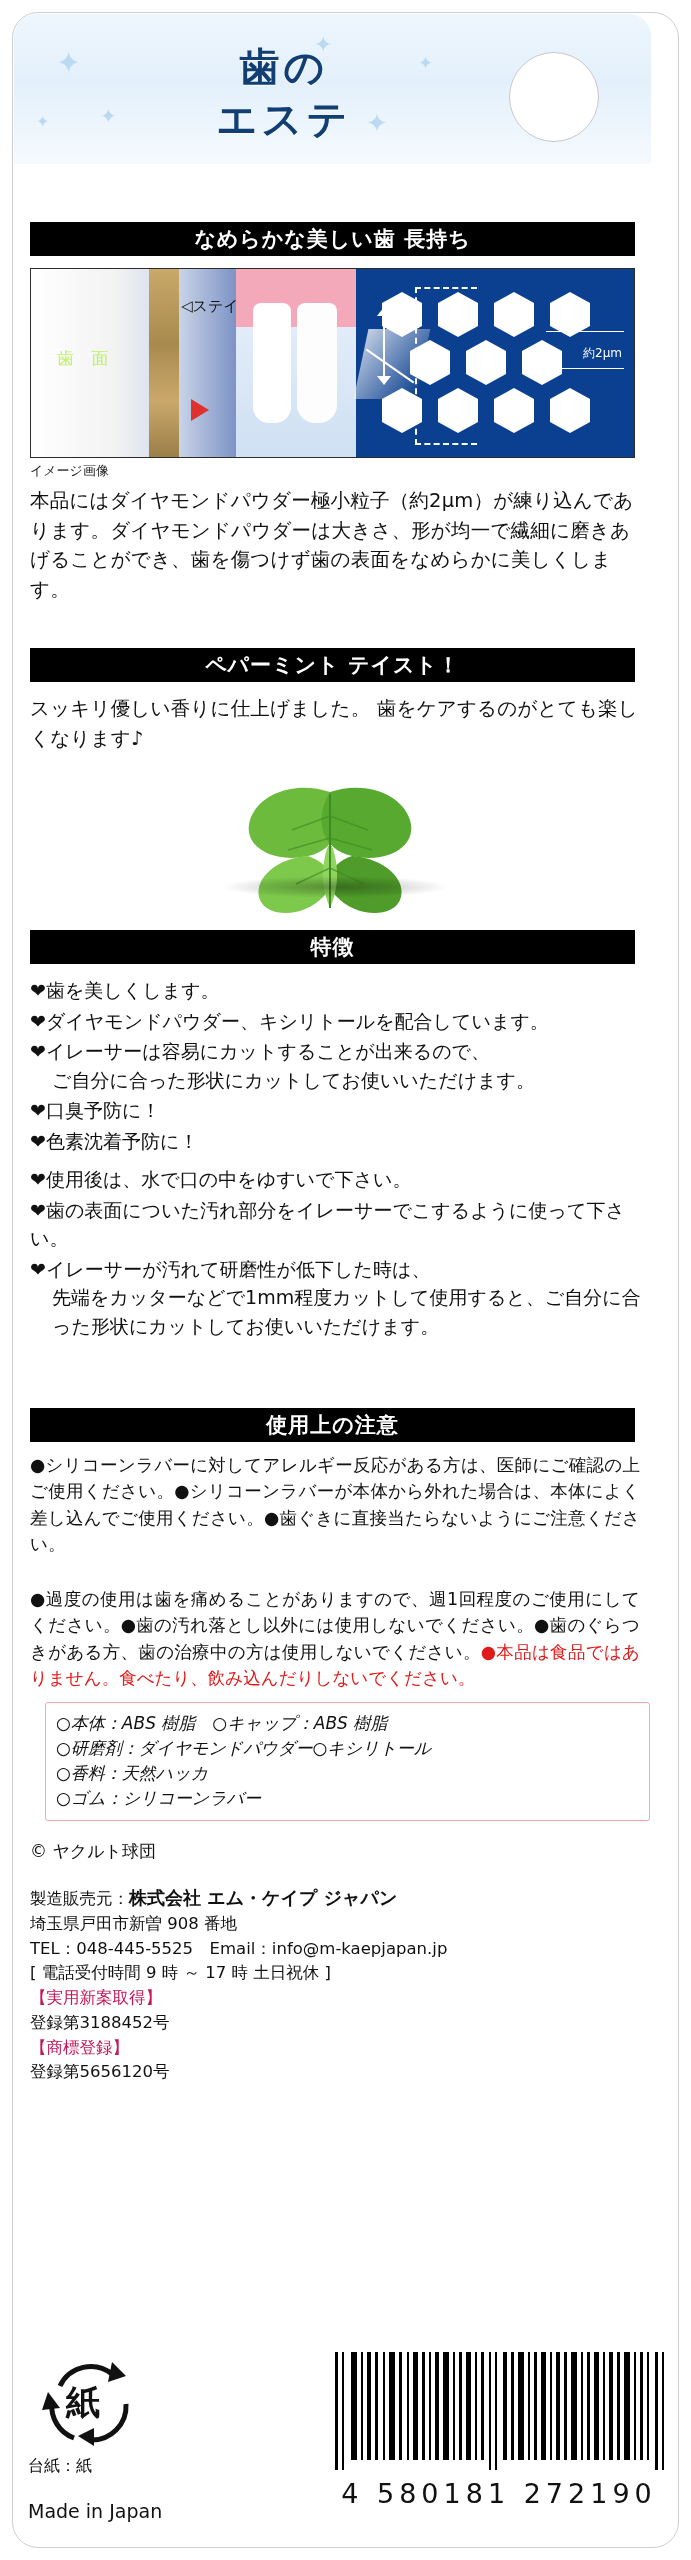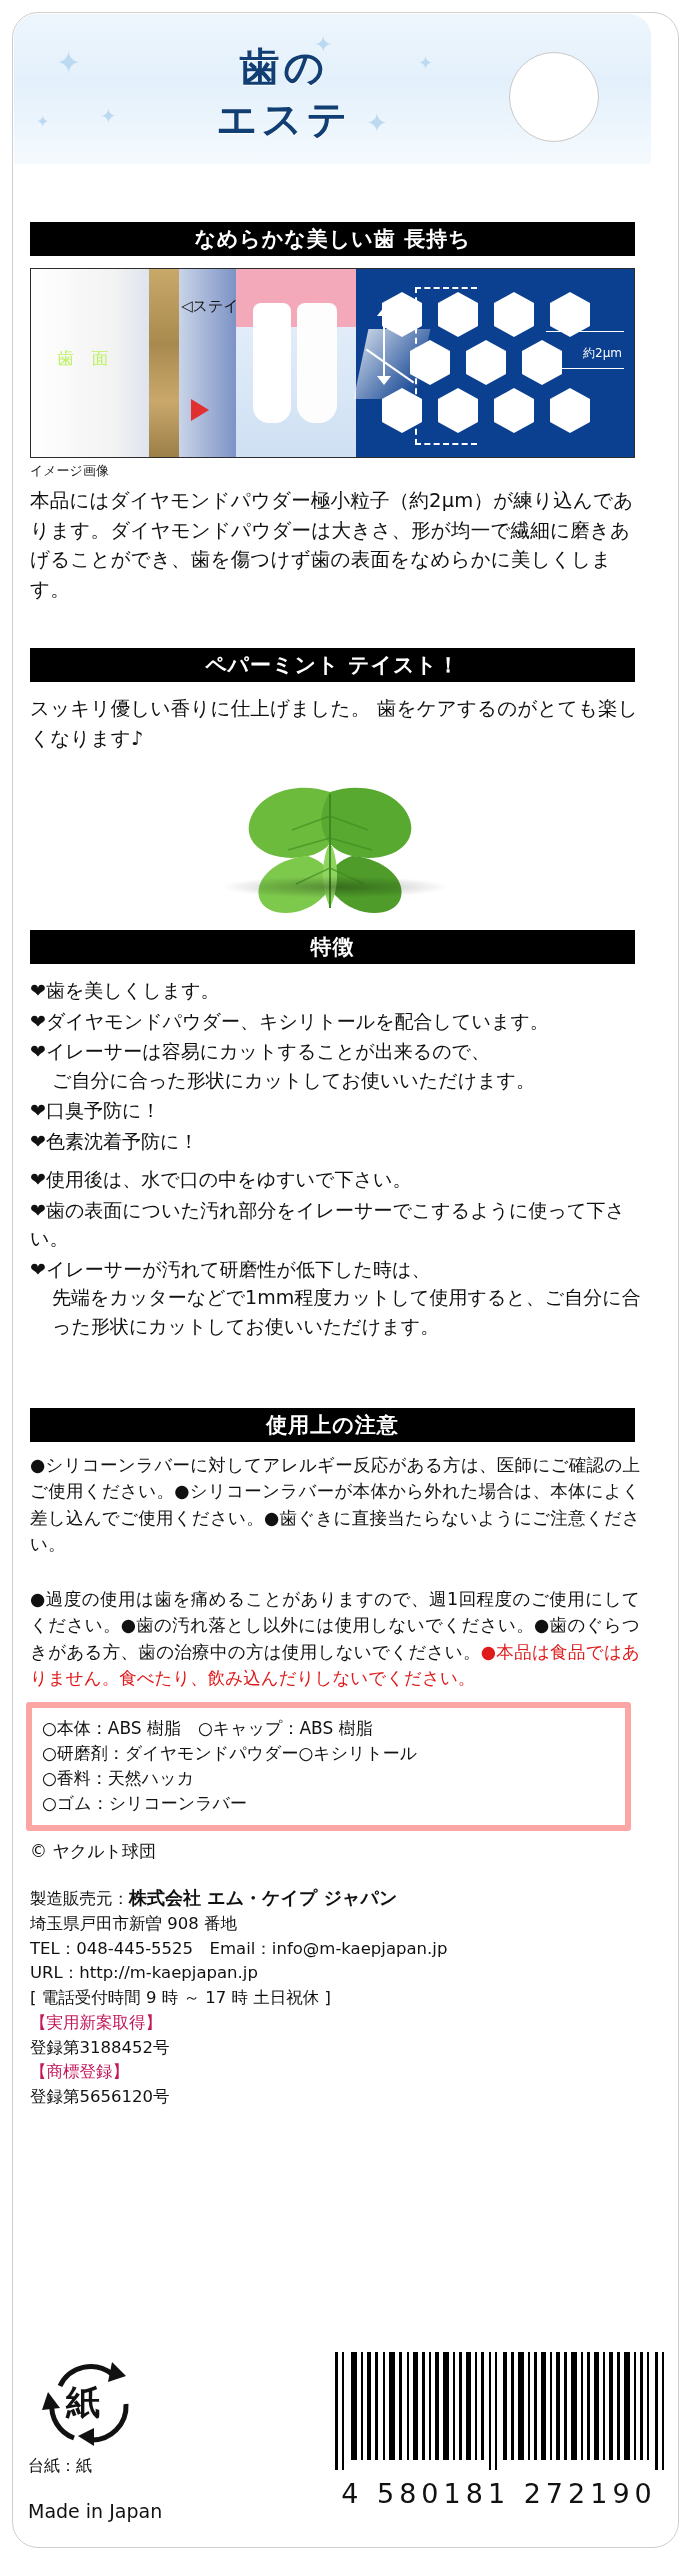--- a/index.html
+++ b/index.html
@@ -61,22 +61,22 @@
   .flist{position:absolute;left:30px;width:614px;font-size:19px;line-height:1.5;color:#111;}
   .fitem{display:block;margin-bottom:2px;}
   .fitem .bullet{color:#111;}
   .indent{display:block;padding-left:22px;}
 
   
   .caution{position:absolute;left:30px;width:610px;font-size:17.5px;line-height:1.5;color:#111;text-align:justify;}
   .red{color:#e01a1a;}
 
   
-  .matbox{position:absolute;left:26px;width:605px;border:6px solid #fca5a5;border-radius:3px;box-sizing:border-box;
-          padding:8px 10px;font-size:17px;line-height:1.48;color:#111;}
+  .matbox{position:absolute;left:45px;width:605px;border:1px solid #fca5a5;border-radius:3px;box-sizing:border-box;
+          padding:8px 10px;font-size:17px;line-height:1.48;color:#111;font-style:italic;}
 
   
   .company{position:absolute;left:30px;width:620px;font-size:16.5px;line-height:1.5;color:#111;}
   .company .mag{color:#c2185b;}
   .copy{position:absolute;left:30px;font-size:17px;color:#111;}
 
   
   .recycle{position:absolute;left:40px;top:2352px;width:96px;height:96px;}
   .recycle .kami{position:absolute;left:26px;top:28px;font-size:34px;font-weight:bold;color:#111;}
   .daishi{position:absolute;left:28px;top:2456px;font-size:16px;color:#111;text-align:center;}
@@ -205,21 +205,20 @@
   </div>
 
   <div class="copy" style="top:1840px;">© ヤクルト球団</div>
 
   <div class="company" style="top:1884px;">
     <div>
       <span>製造販売元：</span><span style="font-weight:bold;font-size:18px;">株式会社 エム・ケイプ ジャパン</span>
     </div>
     <div>埼玉県戸田市新曽 908 番地</div>
     <div>TEL：048-445-5525　Email：info@m-kaepjapan.jp</div>
-    <div>URL：http://m-kaepjapan.jp</div>
     <div>[ 電話受付時間 9 時 ～ 17 時 土日祝休 ]</div>
     <div class="mag">【実用新案取得】</div>
     <div>登録第3188452号</div>
     <div class="mag">【商標登録】</div>
     <div>登録第5656120号</div>
   </div>
 
   <div class="recycle">
     <svg width="96" height="96" viewBox="0 0 96 96">
       <g fill="none" stroke="#111" stroke-width="5">

